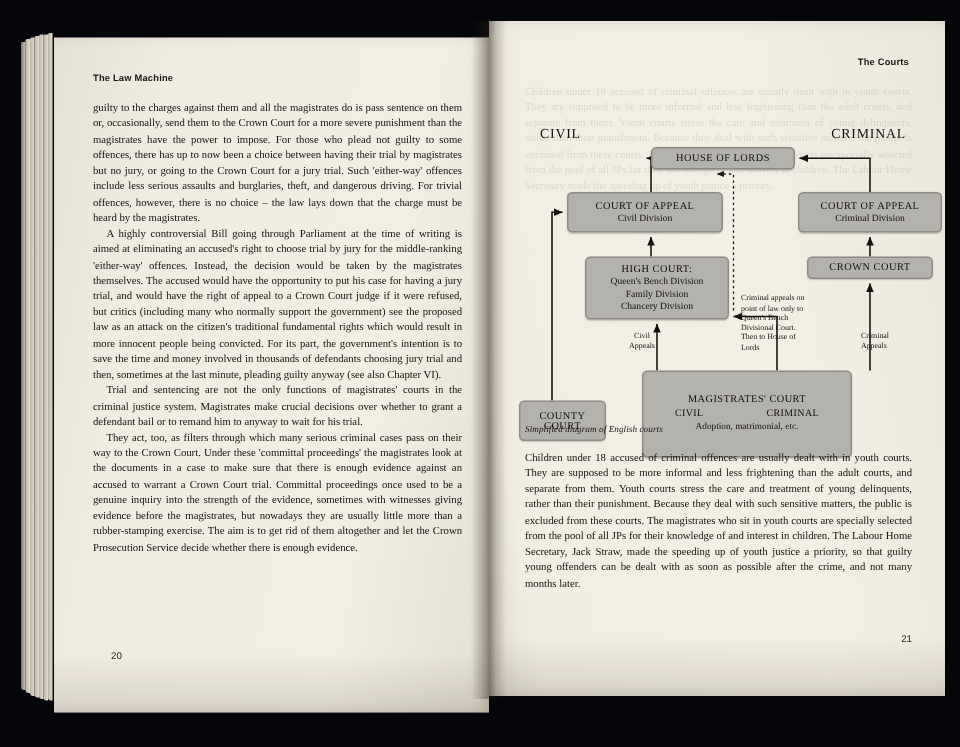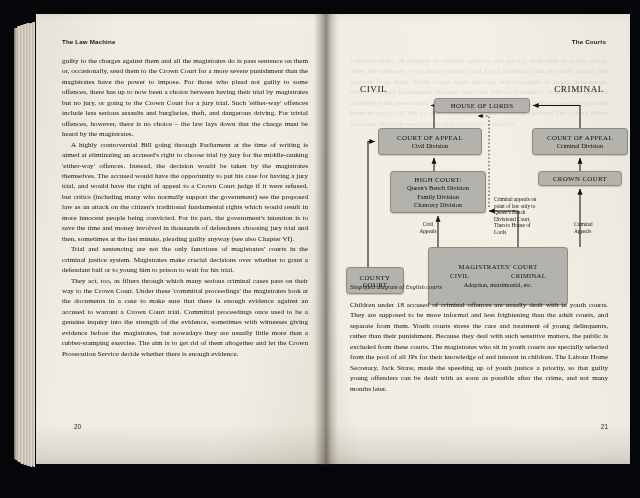--- a/index.html
+++ b/index.html
@@ -44,20 +44,21 @@
   
   .page {
     position: absolute;
     top: 0;
     background: #efeae0;
     overflow: hidden;
   }
   #page-left  { left: 22px;  width: 290px; height: 450px;
     background: linear-gradient(100deg, #e6e1d6 0%, #f1ece2 22%, #f3eee4 70%, #e4dfd3 100%);
     box-shadow: inset -6px 0 12px -6px rgba(90,82,68,.45);
+    margin-top: 11px;
   }
   #page-right { left: 312px; width: 304px; height: 450px;
     background: linear-gradient(80deg, #e2ddd1 0%, #f2ede3 10%, #f4efe5 60%, #ece7dc 100%);
     box-shadow: inset 7px 0 14px -7px rgba(90,82,68,.5);
   }
   
   .page::after{
     content:""; position:absolute; left:0; right:0; bottom:0; height:40px;
     background: linear-gradient(to bottom, rgba(0,0,0,0), rgba(70,62,50,.16));
     pointer-events:none;
@@ -198,21 +199,21 @@
         <div class="edge"></div>
       <div class="edge"></div>
     </div>
 
     <div class="page" id="page-left">
       <div class="running-head" id="rh-left">The Law Machine</div>
 
       <div class="body-col" id="text-left">
         <p class="first">guilty to the charges against them and all the magistrates do is pass sentence on them or, occasionally, send them to the Crown Court for a more severe punishment than the magistrates have the power to impose. For those who plead not guilty to some offences, there has up to now been a choice between having their trial by magistrates but no jury, or going to the Crown Court for a jury trial. Such 'either-way' offences include less serious assaults and burglaries, theft, and dangerous driving. For trivial offences, however, there is no choice – the law lays down that the charge must be heard by the magistrates.</p>
         <p>A highly controversial Bill going through Parliament at the time of writing is aimed at eliminating an accused's right to choose trial by jury for the middle-ranking 'either-way' offences. Instead, the decision would be taken by the magistrates themselves. The accused would have the opportunity to put his case for having a jury trial, and would have the right of appeal to a Crown Court judge if it were refused, but critics (including many who normally support the government) see the proposed law as an attack on the citizen's traditional fundamental rights which would result in more innocent people being convicted. For its part, the government's intention is to save the time and money involved in thousands of defendants choosing jury trial and then, sometimes at the last minute, pleading guilty anyway (see also Chapter VI).</p>
-        <p>Trial and sentencing are not the only functions of magistrates' courts in the criminal justice system. Magistrates make crucial decisions over whether to grant a defendant bail or to young him to prison to wait for his trial.</p>
+        <p>Trial and sentencing are not the only functions of magistrates' courts in the criminal justice system. Magistrates make crucial decisions over whether to grant a defendant bail or to remand him to anyway to wait for his trial.</p>
         <p>They act, too, as filters through which many serious criminal cases pass on their way to the Crown Court. Under these 'committal proceedings' the magistrates look at the documents in a case to make sure that there is enough evidence against an accused to warrant a Crown Court trial. Committal proceedings once used to be a genuine inquiry into the strength of the evidence, sometimes with witnesses giving evidence before the magistrates, but nowadays they are usually little more than a rubber-stamping exercise. The aim is to get rid of them altogether and let the Crown Prosecution Service decide whether there is enough evidence.</p>
       </div>
 
       <div class="folio" id="folio-left">20</div>
     </div>
 
     <div class="page" id="page-right">
       <div class="running-head" id="rh-right">The Courts</div>
 
       <div class="ghost" id="ghost-right">

